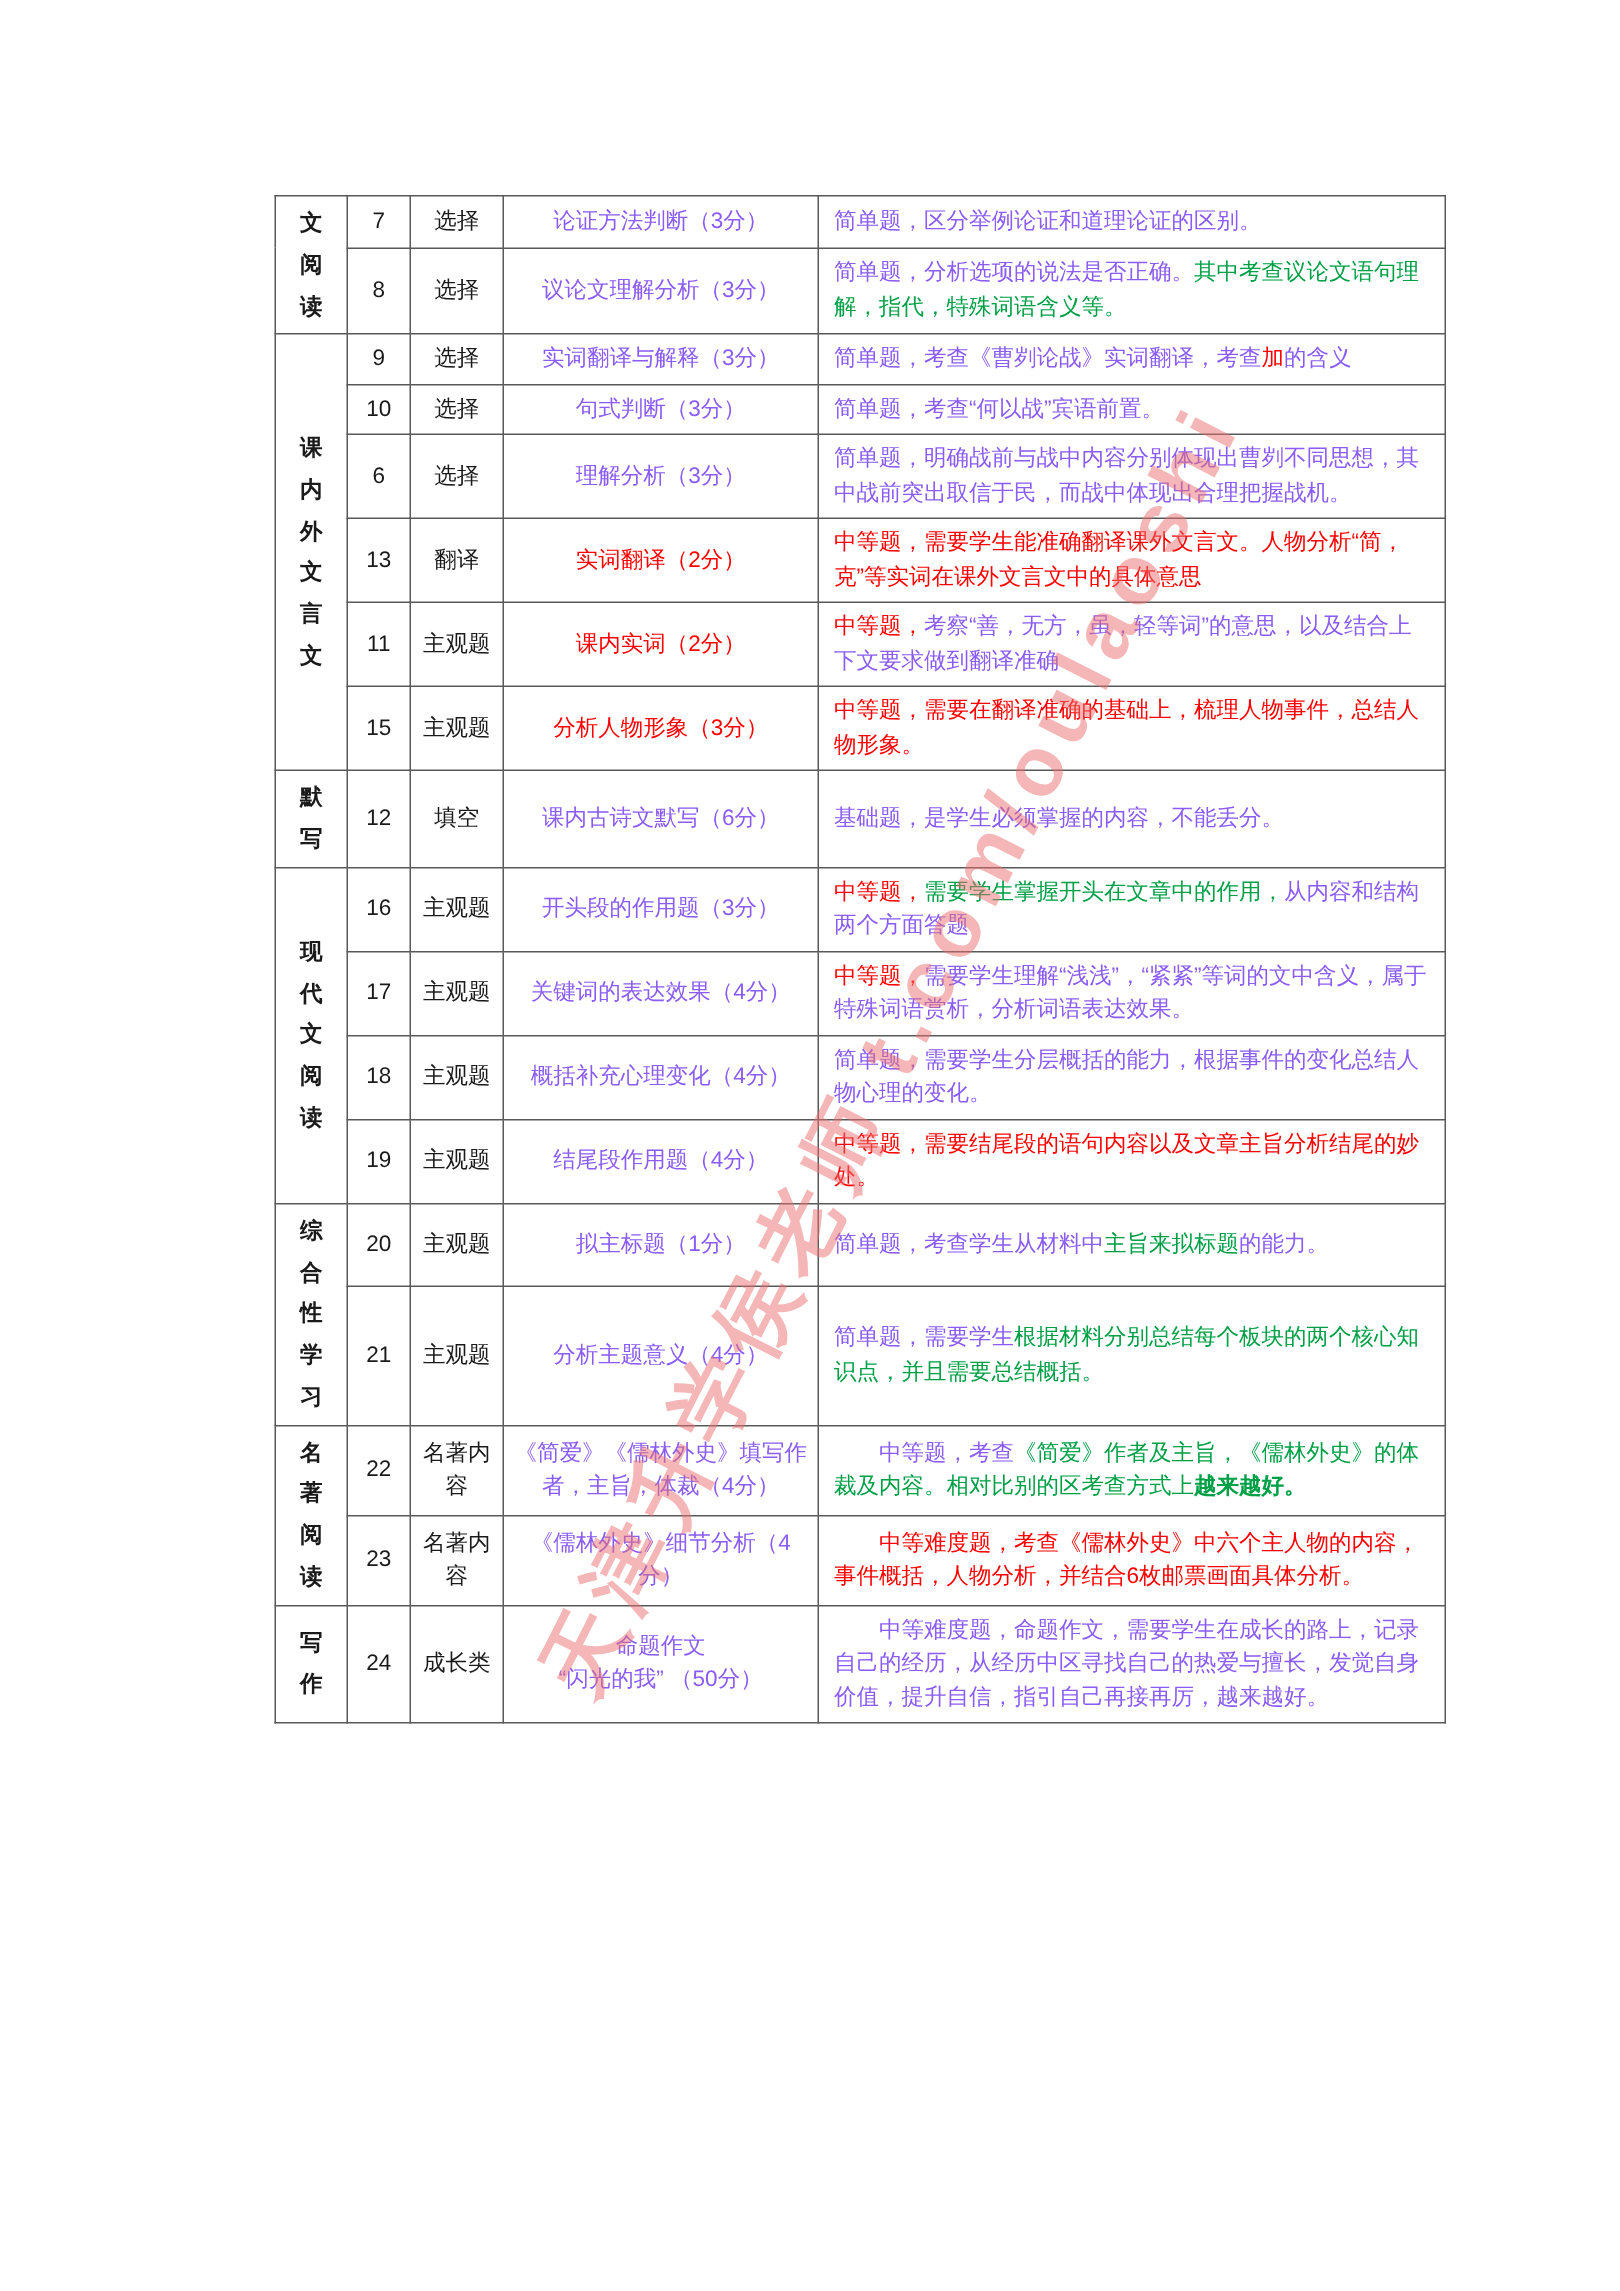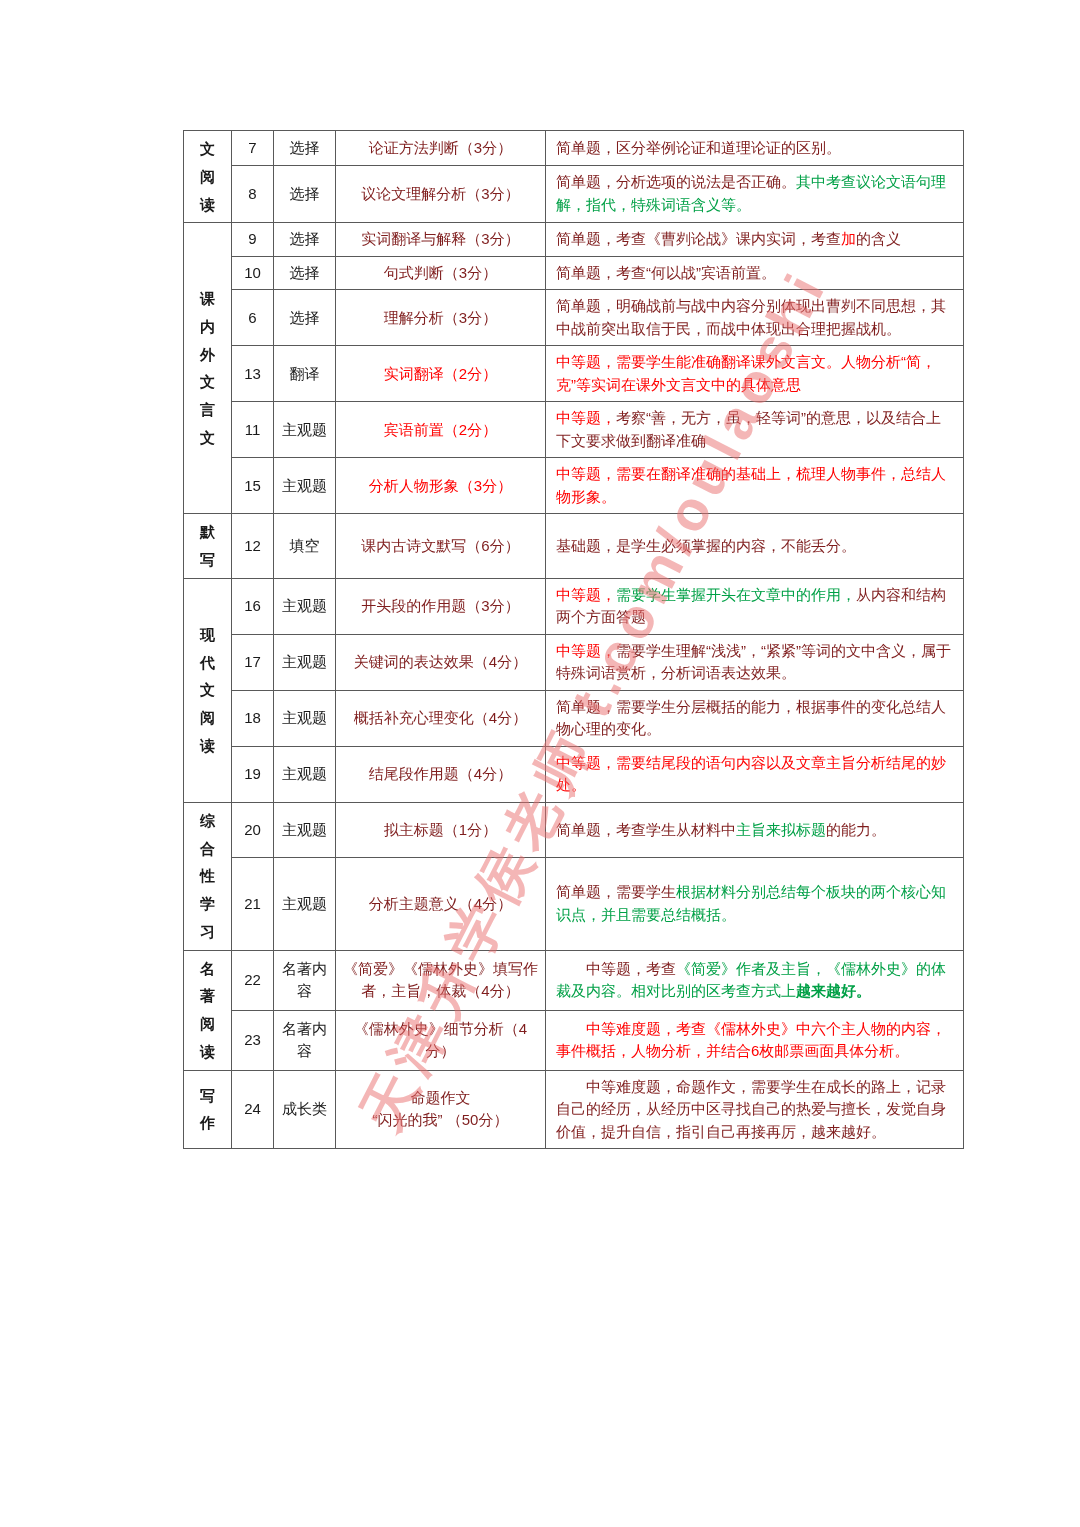--- a/index.html
+++ b/index.html
@@ -6,21 +6,21 @@
   body{font-family:"Liberation Sans","DejaVu Sans",sans-serif;}
   .page{position:relative;width:1080px;height:1527px;background:#ffffff;overflow:hidden;}
   .exam-table{position:absolute;left:183px;top:130px;width:780px;border-collapse:collapse;table-layout:fixed;}
   .exam-table td{border:1px solid #595959;vertical-align:middle;font-size:15px;line-height:1.5;color:#1a1a1a;padding:5px 6px;word-break:break-all;}
   td.cat{text-align:center;font-weight:bold;padding:4px 2px;}
   td.cat .vert{white-space:pre-line;line-height:1.85;}
   td.num{text-align:center;}
   td.type{text-align:center;font-weight:normal;padding:4px 3px;}
   td.title{text-align:center;white-space:pre-line;padding:4px 6px;}
   td.analysis{text-align:left;padding:5px 10px;}
-  .c-k{color:#7f1d1d;}
+  .c-k{color:#8b5cf6;}
   .c-r{color:#ff0000;}
   .c-g{color:#00a046;}
   .bd{font-weight:bold;}
   .watermark{position:absolute;left:595px;top:700px;transform:translate(-50%,-50%) rotate(-63deg);
     font-size:56px;letter-spacing:7px;color:rgba(233,110,110,0.50);white-space:nowrap;
     pointer-events:none;z-index:5;font-weight:bold;}
 </style>
 </head>
 <body>
 
@@ -57,21 +57,21 @@
             <div class="vert">课
 内
 外
 文
 言
 文</div>
           </td>
           <td class="num">9</td>
           <td class="type">选择</td>
           <td class="title"><span class="c-k">实词翻译与解释（3分）</span></td>
-          <td class="analysis"><span class="c-k">简单题，考查《曹刿论战》课内实词，考查</span><span class="c-r">加</span><span class="c-k">的含义</span></td>
+          <td class="analysis"><span class="c-k">简单题，考查《曹刿论战》实词翻译，考查</span><span class="c-r">加</span><span class="c-k">的含义</span></td>
         </tr>
         <tr>
           <td class="num">10</td>
           <td class="type">选择</td>
           <td class="title"><span class="c-k">句式判断（3分）</span></td>
           <td class="analysis"><span class="c-k">简单题，考查“何以战”宾语前置。</span></td>
         </tr>
         <tr>
           <td class="num">6</td>
           <td class="type">选择</td>
@@ -80,21 +80,21 @@
         </tr>
         <tr>
           <td class="num">13</td>
           <td class="type">翻译</td>
           <td class="title"><span class="c-r">实词翻译（2分）</span></td>
           <td class="analysis"><span class="c-r">中等题，需要学生能准确翻译课外文言文。人物分析“简，克”等实词在课外文言文中的具体意思</span></td>
         </tr>
         <tr>
           <td class="num">11</td>
           <td class="type">主观题</td>
-          <td class="title"><span class="c-r">宾语前置（2分）</span></td>
+          <td class="title"><span class="c-r">课内实词（2分）</span></td>
           <td class="analysis"><span class="c-r">中等题，</span><span class="c-k">考察“善，无方，虽，轻等词”的意思，以及结合上下文要求做到翻译准确</span></td>
         </tr>
         <tr>
           <td class="num">15</td>
           <td class="type">主观题</td>
           <td class="title"><span class="c-r">分析人物形象（3分）</span></td>
           <td class="analysis"><span class="c-r">中等题，需要在翻译准确的基础上，梳理人物事件，总结人物形象。</span></td>
         </tr>
         <tr>
           <td rowspan="1" class="cat">

